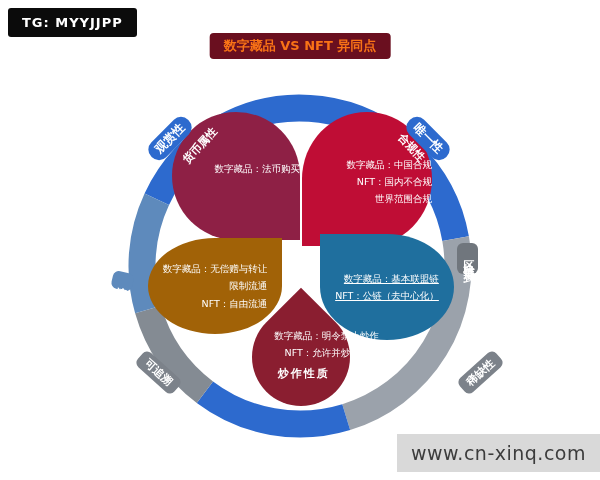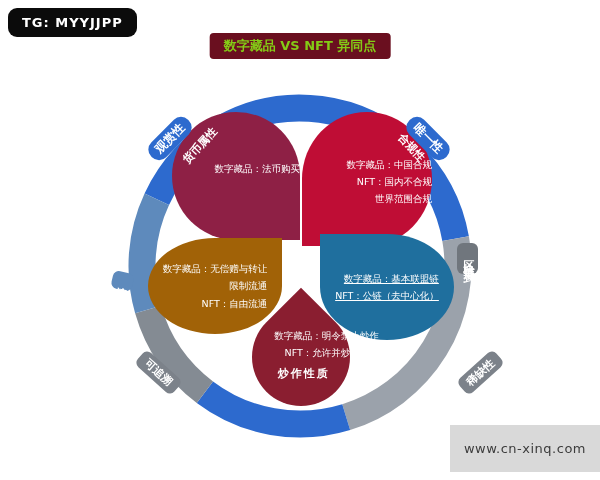--- a/index.html
+++ b/index.html
@@ -3,21 +3,21 @@
 <meta charset="utf-8">
 <style>
   html,body{margin:0;padding:0;background:#fff;}
   #stage{
     position:relative;width:600px;height:480px;background:#ffffff;overflow:hidden;
     font-family:"DejaVu Sans","Liberation Sans",sans-serif;
   }
   
   .tg-badge{
     position:absolute;left:8px;top:8px;background:#0b0b0b;color:#fff;
-    font-size:13px;font-weight:bold;letter-spacing:1px;padding:7px 14px;border-radius:9px;
+    font-size:13px;font-weight:bold;letter-spacing:1px;padding:7px 14px;border-radius:3px;
   }
   
   .title-banner{
     position:absolute;left:50%;top:33px;transform:translateX(-50%);
     padding:4px 14px;border-radius:4px;font-size:13px;font-weight:bold;white-space:nowrap;
   }
   
   svg.ring{position:absolute;left:0;top:0;}
   
   .petal{position:absolute;color:#fff;}
@@ -47,31 +47,31 @@
   .lbl-unique{left:402px;top:128px;transform:rotate(45deg);}
   .lbl-blockchain{left:457px;top:243px;writing-mode:vertical-rl;letter-spacing:3px;
     font-size:11px;padding:8px 3px;border-radius:6px;}
   .lbl-scarcity{left:456px;top:363px;transform:rotate(-42deg);font-size:11px;border-radius:6px;}
   .lbl-traceable{left:134px;top:363px;transform:rotate(42deg);font-size:11px;border-radius:6px;}
   .lbl-circulation{left:112px;top:272px;writing-mode:vertical-rl;letter-spacing:2px;
     font-size:11px;padding:6px 3px;border-radius:6px;transform:rotate(13deg);}
   
   .watermark{
     position:absolute;right:0;bottom:8px;background:#d9d9d9;color:#3c3c3c;
-    font-size:13px;padding:16px 14px;letter-spacing:0.5px;text-align:right;
+    font-size:19px;padding:8px 14px;letter-spacing:0.5px;text-align:right;
   }
 </style>
 </head>
 <body>
 
 <div id="stage">
 
   <div class="tg-badge">TG: MYYJJPP</div>
 
-  <div class="title-banner" style="background-color: rgb(106, 15, 31); color: #84cc16;">数字藏品 VS NFT 异同点</div>
+  <div class="title-banner" style="background-color: rgb(106, 15, 31); color: #f97316;">数字藏品 VS NFT 异同点</div>
 
   <svg class="ring" width="600" height="480" viewBox="0 0 600 480">
     <path fill="none" stroke-width="27" d="M 156.8 199.2 A 158 158 0 0 1 455.6 238.6" stroke="#2d6ace"></path>
     <path fill="none" stroke-width="27" d="M 455.6 238.6 A 158 158 0 0 1 346.2 417.1" stroke="#9ba2ab"></path>
     <path fill="none" stroke-width="27" d="M 346.2 417.1 A 158 158 0 0 1 204.9 392.2" stroke="#2d6ace"></path>
     <path fill="none" stroke-width="27" d="M 204.9 392.2 A 158 158 0 0 1 148.1 309.5" stroke="#848b93"></path>
     <path fill="none" stroke-width="27" d="M 148.1 309.5 A 158 158 0 0 1 156.8 199.2" stroke="#5e8abc"></path>
   </svg>
 
   <div class="petal petal1" style="background-color: rgb(142, 32, 69);">

